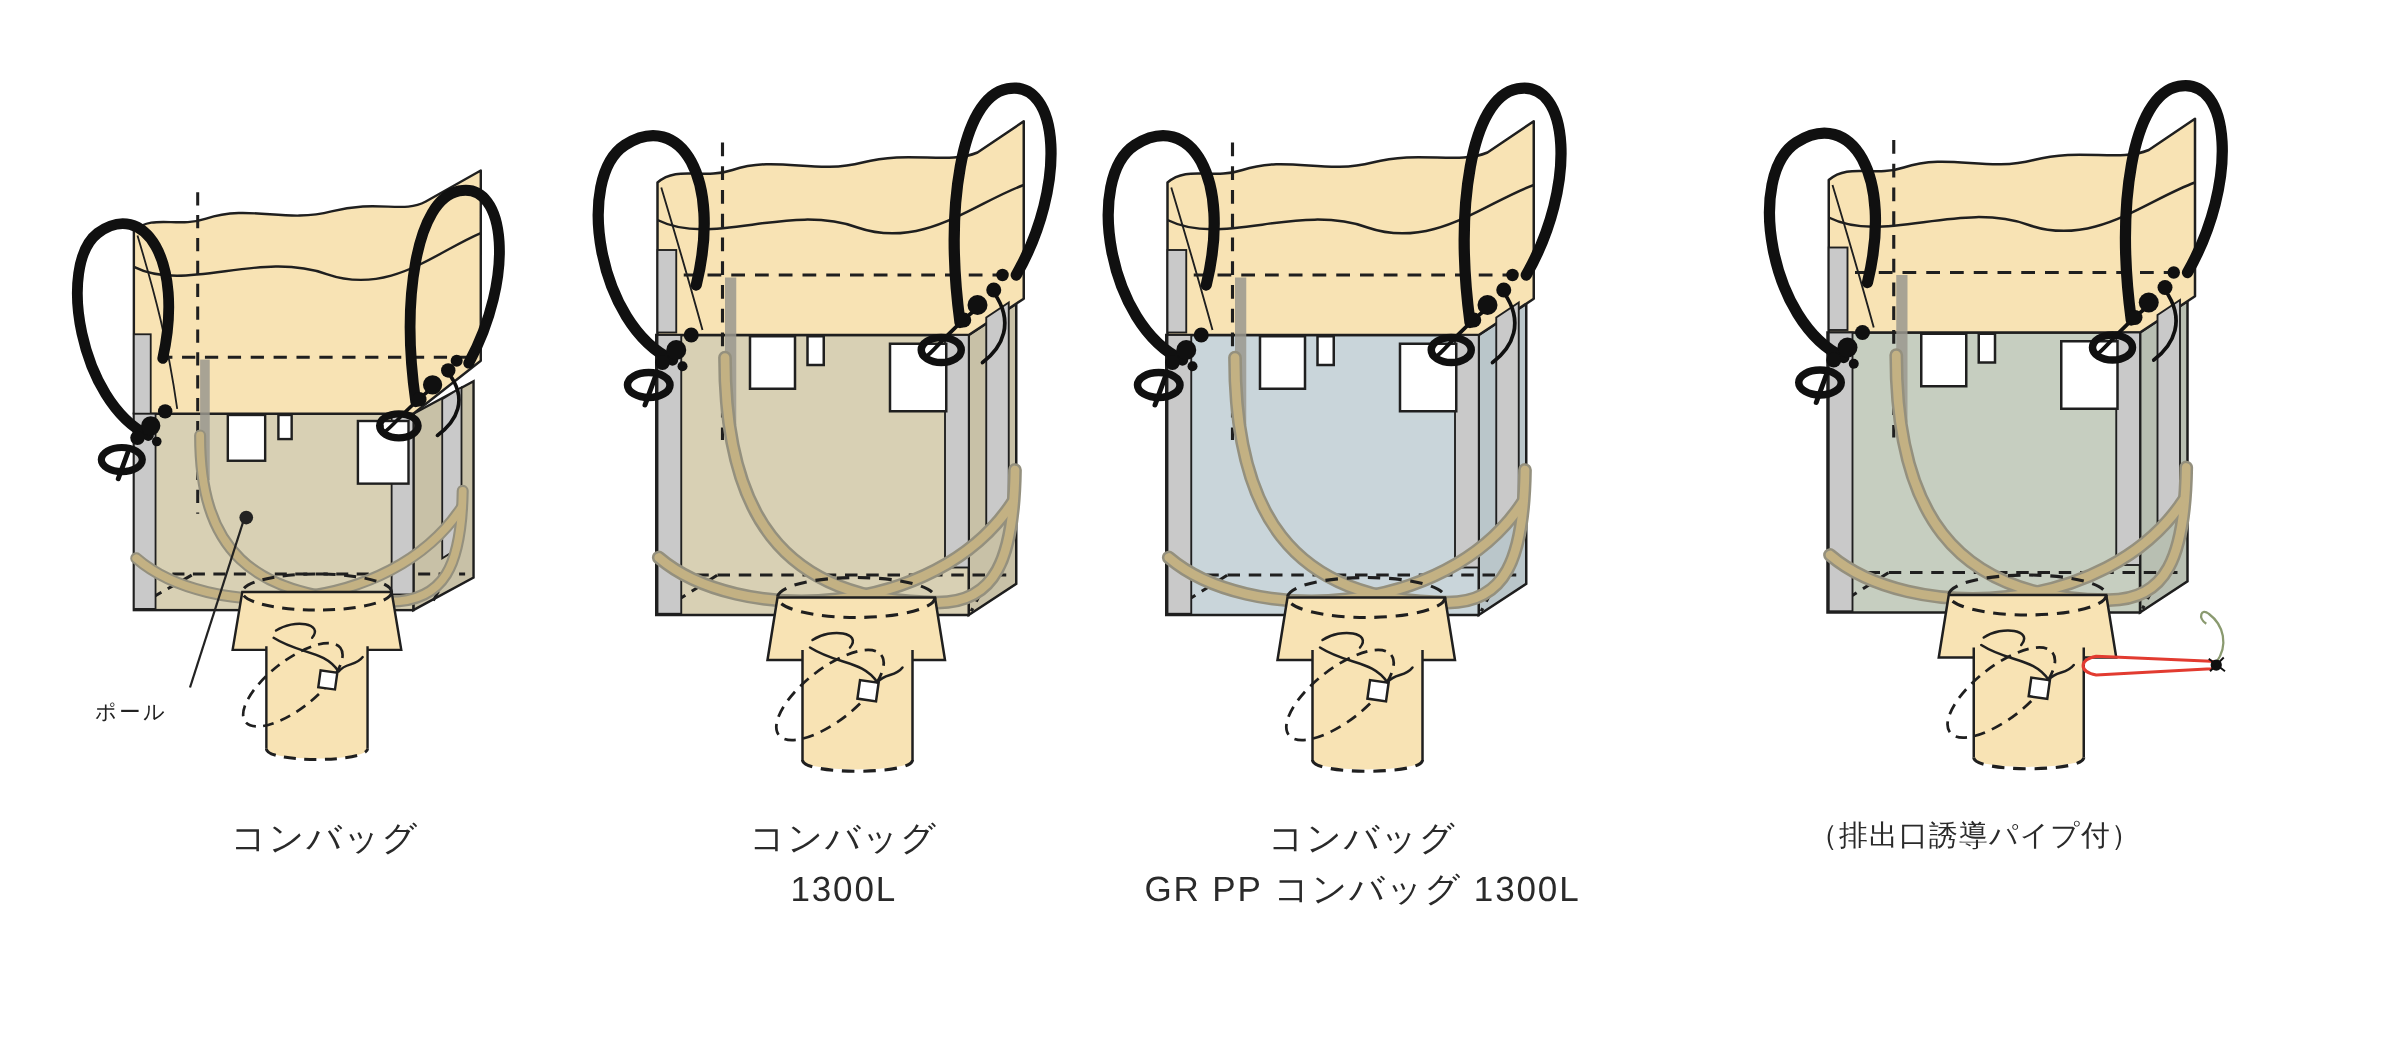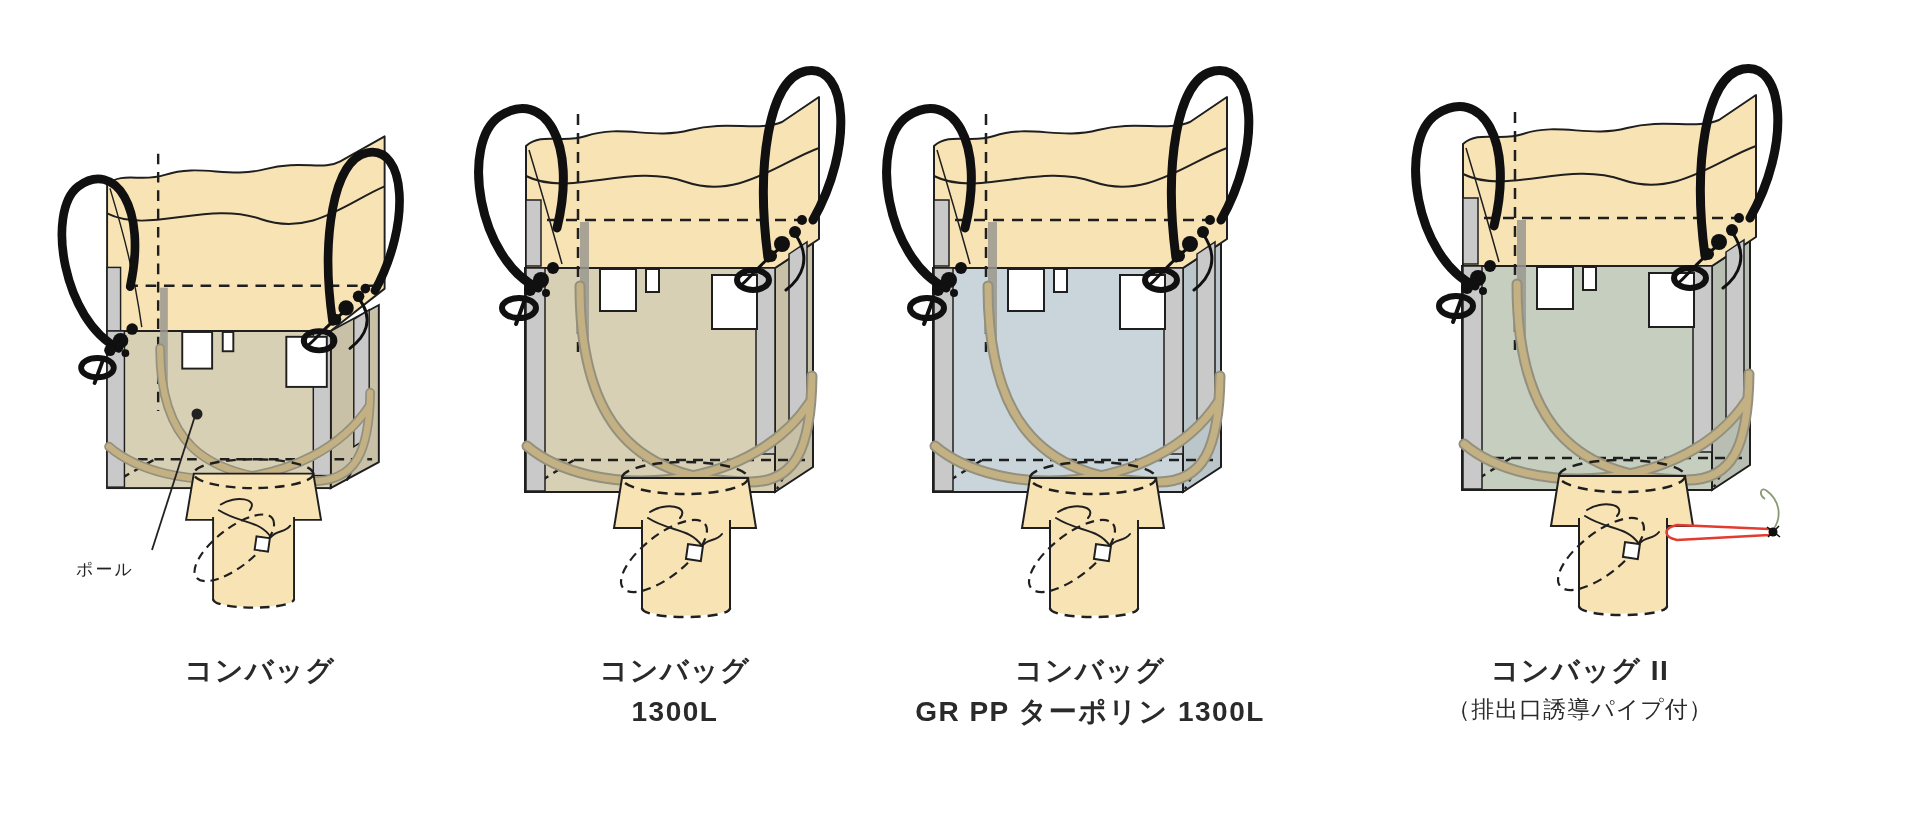--- a/index.html
+++ b/index.html
@@ -2,21 +2,21 @@
 <html style="--fabric: #f8e3b4; --body_tan: #d8d0b4; --body_mesh_blue: #c9d5da; --body_mesh_green: #c6cec0; --post: #c9c9c9; --pole: #c3b183; --pole_dark: #94907e; --outline: #1f1f1f; --handle: #101010; --pipe_red: #e23b30; --cord_green: #8a9a6f; --text: #2a2a2a;"><head>
 <meta charset="utf-8">
 <style>
   html,body{margin:0;padding:0;background:#fff;}
   body{font-family:"Liberation Sans","DejaVu Sans",sans-serif;}
   .stage{position:relative;width:1924px;height:837px;background:#fff;overflow:hidden;}
   .defs{position:absolute;width:0;height:0;overflow:hidden;}
   .bag{position:absolute;}
   .bag svg{display:block;width:100%;height:100%;}
   .caption{position:absolute;width:440px;text-align:center;color:var(--text,#2a2a2a);}
-  .caption .l1,.caption .l2{font-size:28px;font-weight:700;line-height:41px;letter-spacing:1.5px;}
+  .caption .l1,.caption .l2{font-size:28px;font-weight:400;line-height:41px;letter-spacing:1.5px;}
   .caption .l3{font-size:23px;font-weight:400;line-height:36px;letter-spacing:1px;text-align:center;}
   .callout-label{position:absolute;font-size:17px;color:#222;letter-spacing:2px;}
   .callout-line{position:absolute;}
 </style>
 </head>
 <body>
 
 <div class="stage">
 
   <svg class="defs" aria-hidden="true">
@@ -196,20 +196,19 @@
 
   <div class="caption" style="left:40px;top:650px;">
     <div class="l1">コンバッグ</div>
   </div>
   <div class="caption" style="left:455px;top:650px;">
     <div class="l1">コンバッグ</div>
     <div class="l2">1300L</div>
   </div>
   <div class="caption" style="left:870px;top:650px;">
     <div class="l1">コンバッグ</div>
-    <div class="l2">GR PP ターポリン 1300L</div>
+    <div class="l2">GR PP コンバッグ 1300L</div>
   </div>
   <div class="caption" style="left:1360px;top:650px;">
-    <div class="l1">コンバッグ II</div>
     <div class="l3">（排出口誘導パイプ付）</div>
   </div>
 
 </div>
 
 </body></html>

